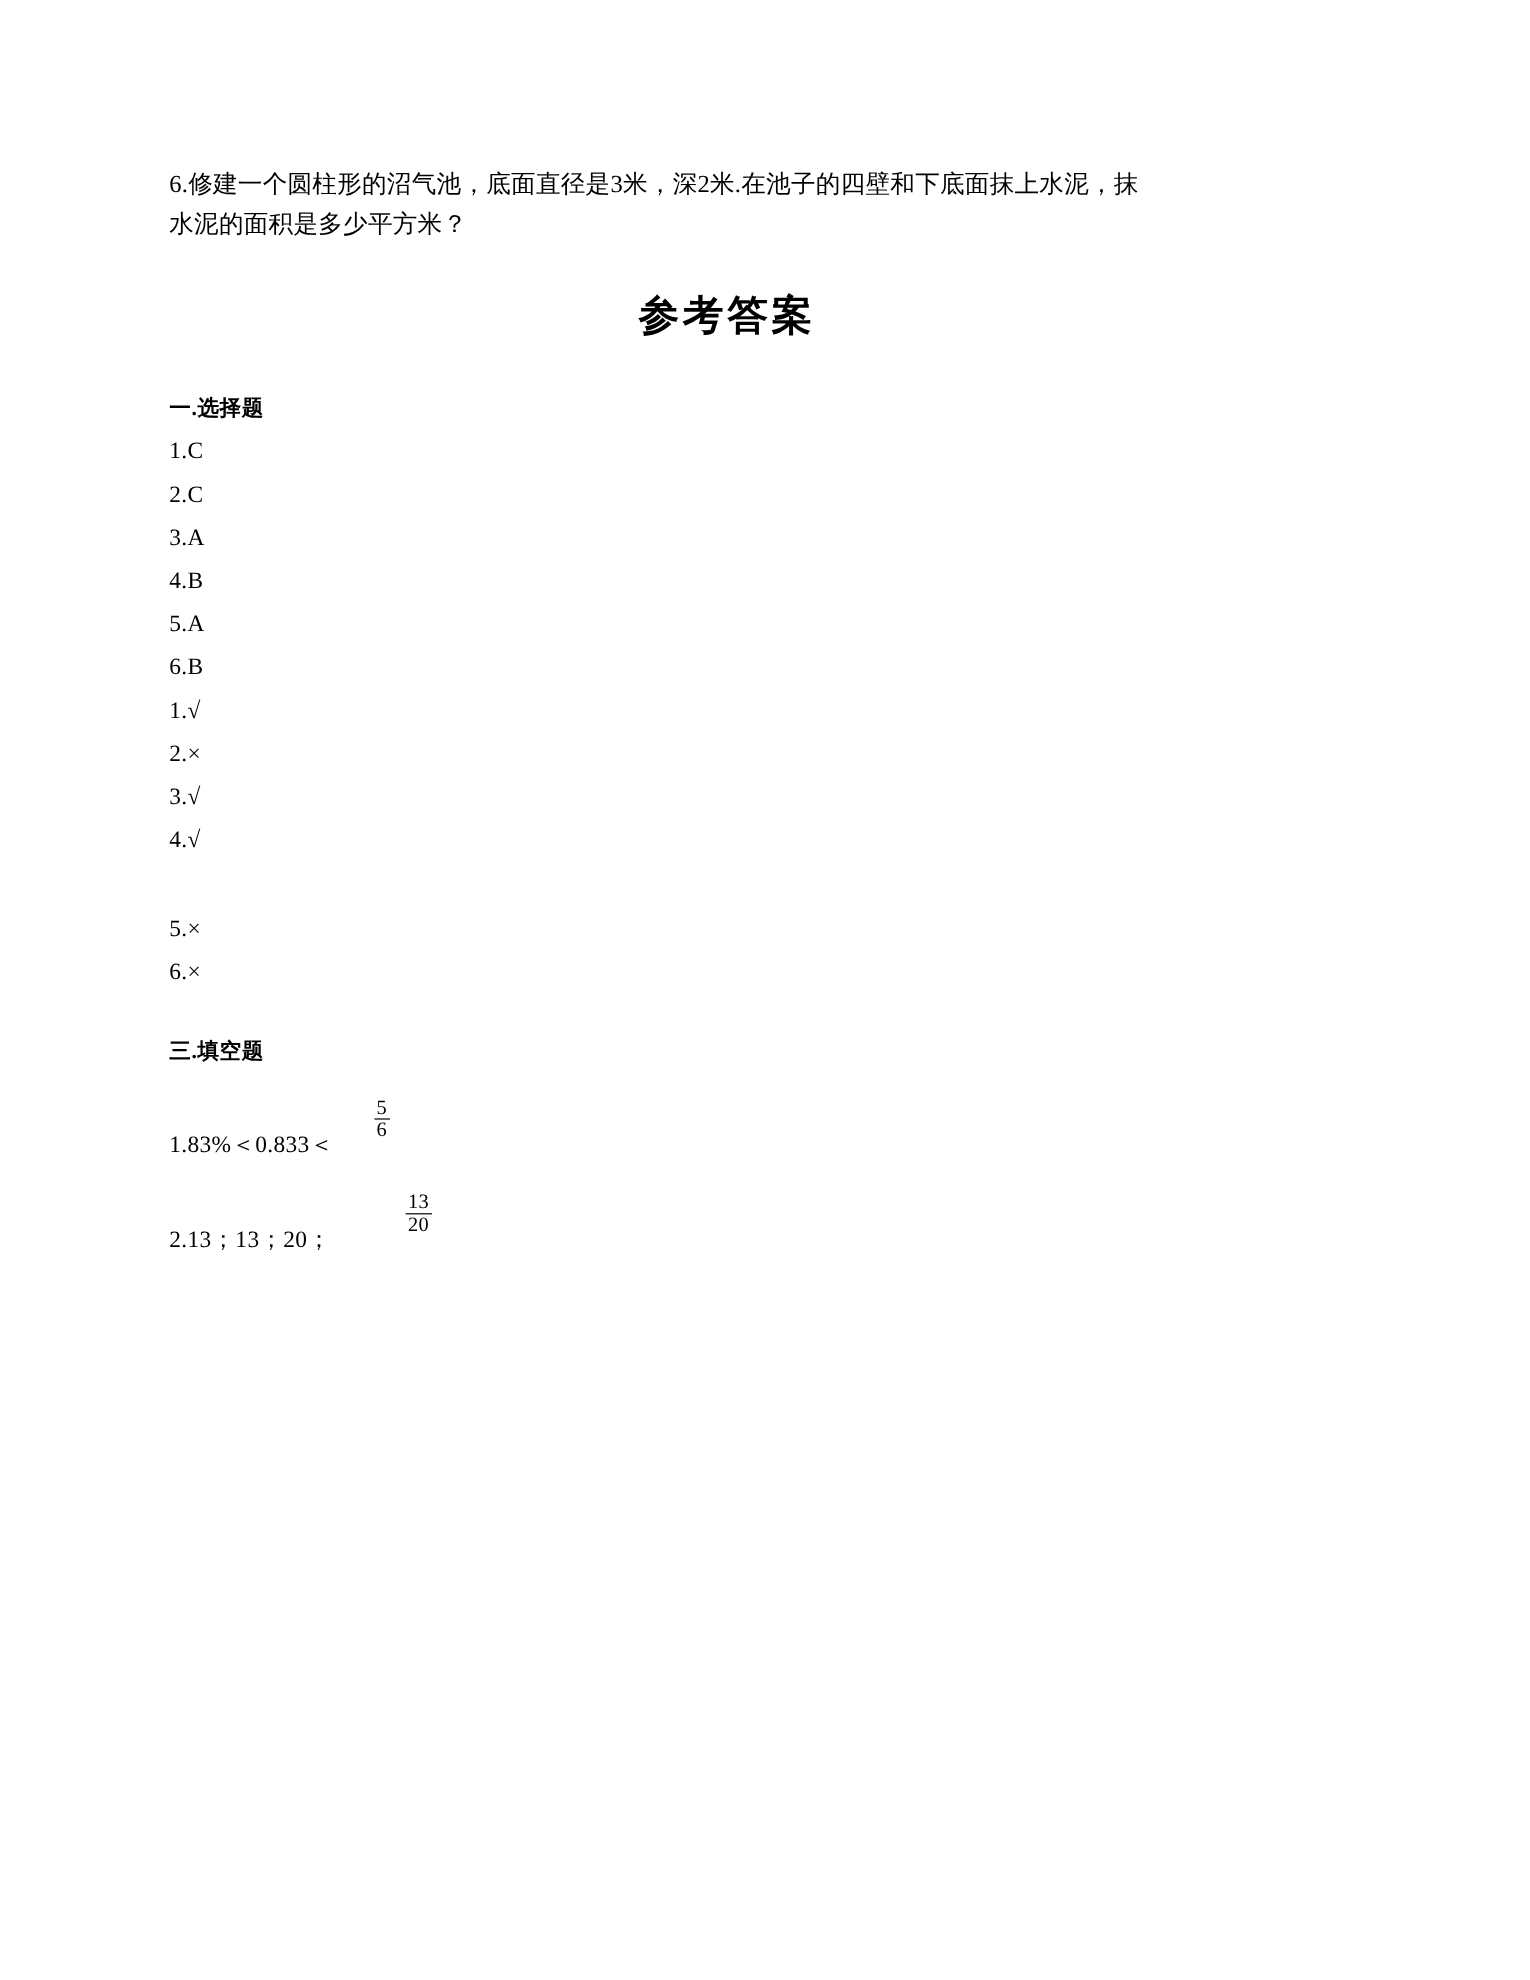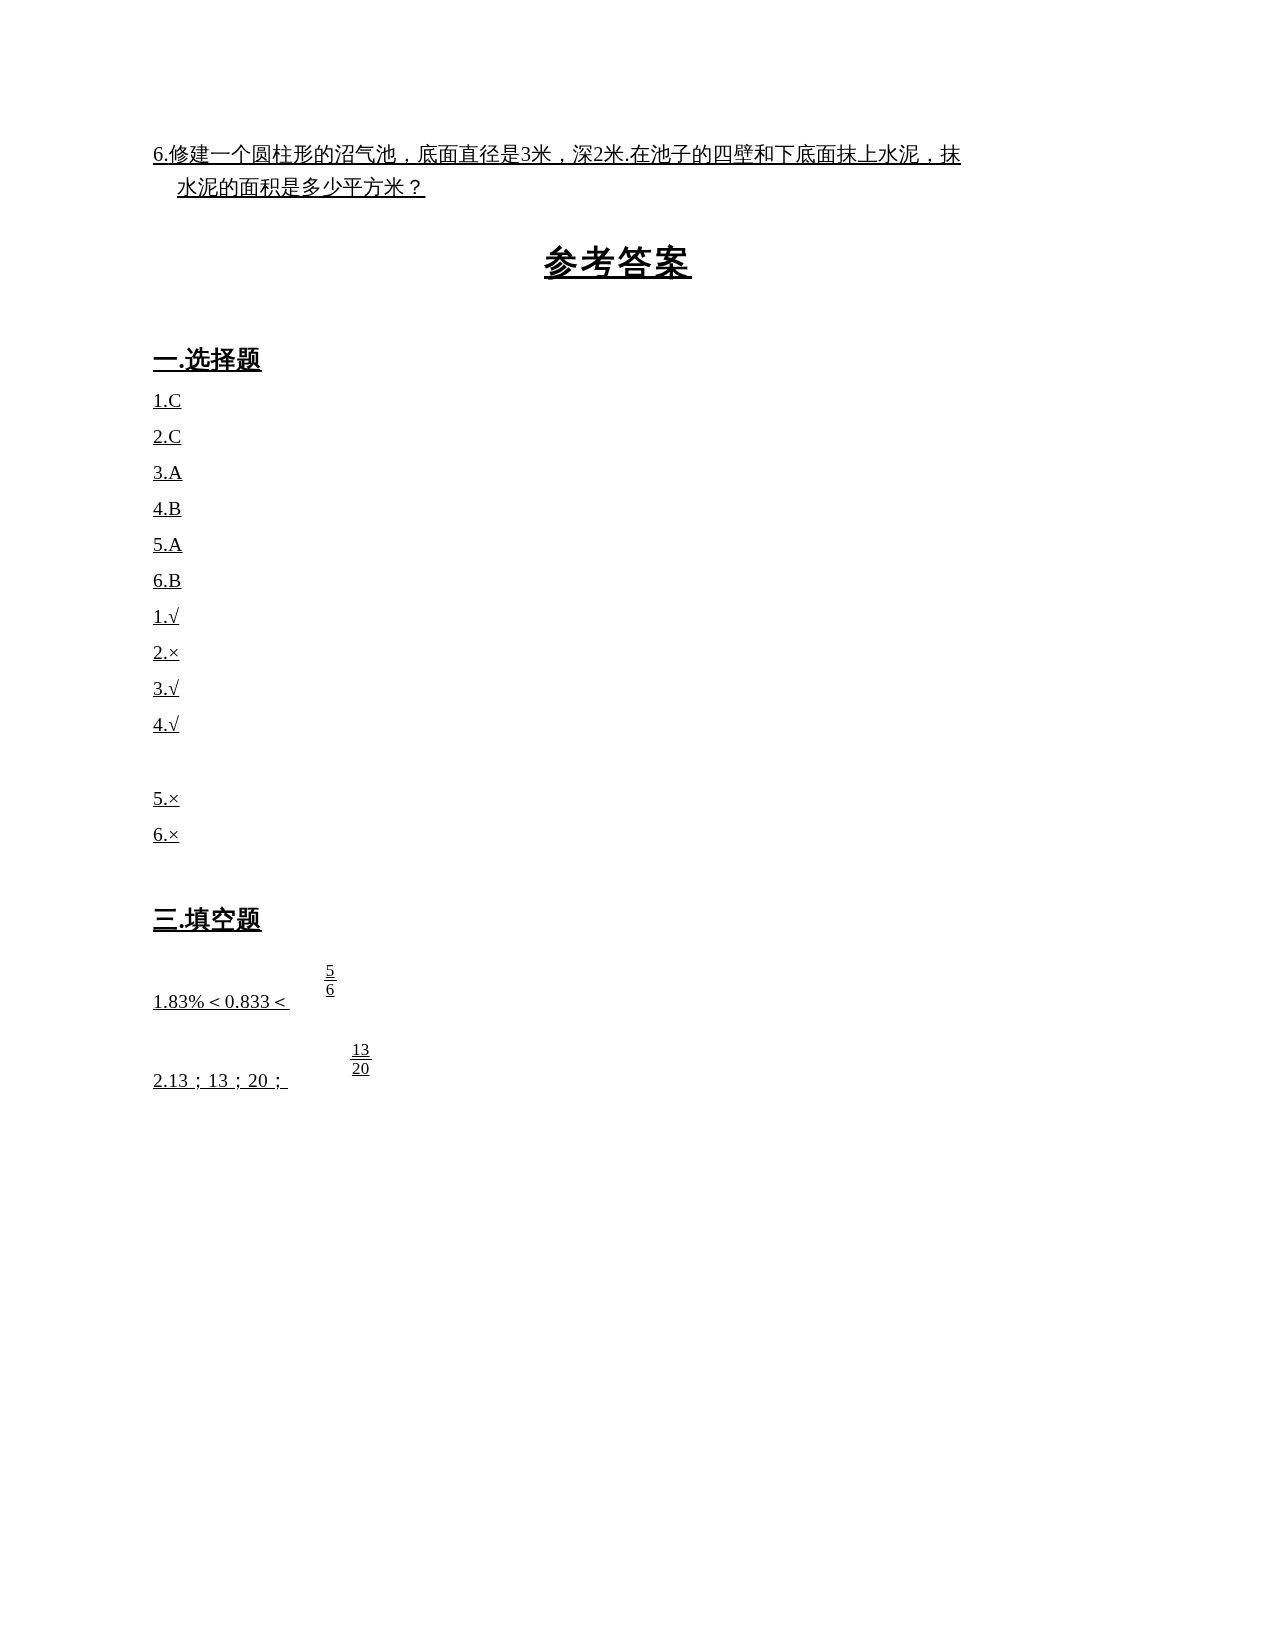--- a/index.html
+++ b/index.html
@@ -16,52 +16,51 @@
   }
   .page {
     position: relative;
     width: 1275px;
     height: 1650px;
     box-sizing: border-box;
     padding: 0;
   }
   .content {
     position: absolute;
-    left: 153px;
+    left: 141px;
     top: 0;
     width: 930px;
-    text-decoration: underline;
   }
 
   .question-block {
     margin-top: 138px;
     font-size: 20.5px;
     line-height: 1.62;
     letter-spacing: 0.2px;
     text-align: justify;
   }
   .question-block .line2 {
     display: block;
-    margin-left: 24px;
+    margin-left: 0;
   }
 
   .answers-title {
     text-align: center;
     font-size: 34px;
     font-weight: bold;
     letter-spacing: 3px;
     margin-top: 36px;
     margin-bottom: 16px;
     font-family: "Liberation Serif", "DejaVu Serif", serif;
   }
 
   .section-heading {
-    font-size: 25px;
+    font-size: 18px;
     font-weight: bold;
-    margin-top: 57px;
+    margin-top: 42px;
     letter-spacing: 0.5px;
   }
 
   .answer-line {
     font-size: 19.5px;
     margin-top: 14px;
     letter-spacing: 0.3px;
   }
 
   .gap-extra {

